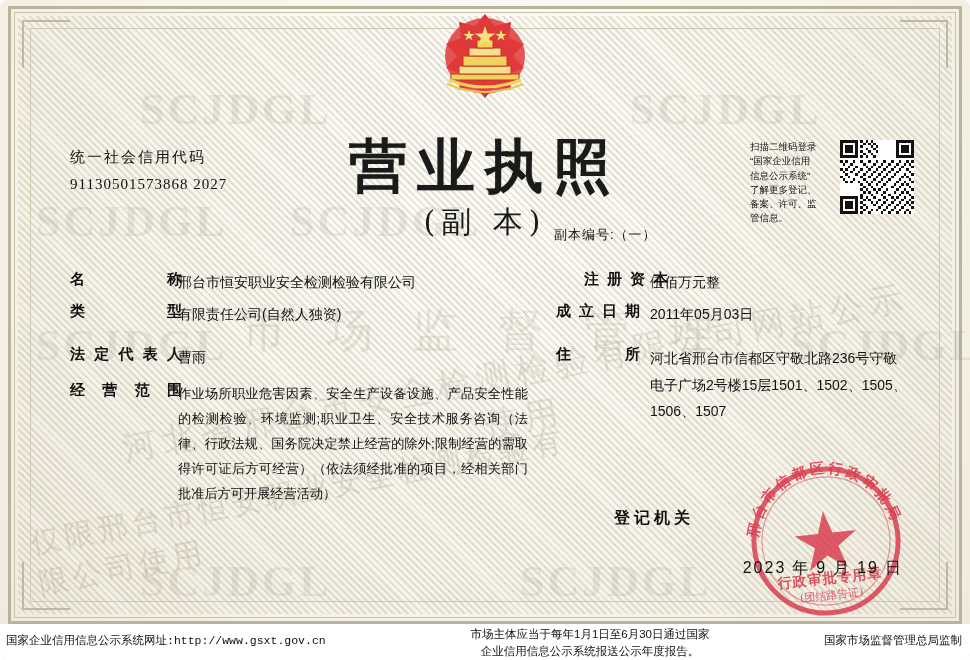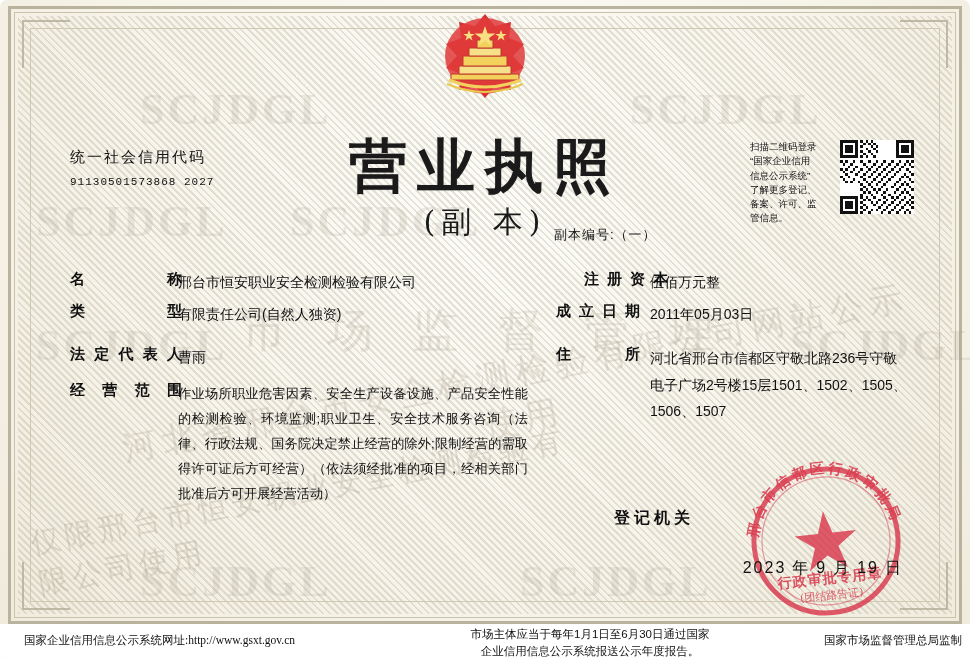--- a/index.html
+++ b/index.html
@@ -124,22 +124,22 @@
     font-family:"DejaVu Serif","Liberation Serif",serif;
   }
 
   
   .credit-label{
     position:absolute;left:70px;top:148px;
     font-size:15px;letter-spacing:2px;color:#111;
   }
   .credit-value{
     position:absolute;left:70px;top:176px;
-    font-size:11px;letter-spacing:1px;color:#111;
-    font-family:Liberation Mono, monospace;
+    font-size:15px;letter-spacing:1px;color:#111;
+    font-family:Liberation Serif, serif;
   }
 
   
   .copy-no{
     position:absolute;left:554px;top:210px;
     font-size:13px;color:#111;letter-spacing:1px;margin-top:16px;
   }
 
   
   .qr{
@@ -208,22 +208,22 @@
   }
   .date-line span{margin:0 3px;}
 
   
   .footer{
     position:absolute;left:0;right:0;bottom:0;height:36px;
     background:#ffffff;
     font-size:11.5px;color:#111;
   }
   .footer-left{
-    position:absolute;left:24px;top:9px;
-    font-family:Liberation Serif, serif;
+    position:absolute;left:6px;top:9px;
+    font-family:Liberation Mono, monospace;
   }
   .footer-center{
     position:absolute;left:470px;top:2px;width:240px;
     text-align:center;line-height:1.45;
   }
   .footer-right{
     position:absolute;right:8px;top:9px;font-family:Liberation Serif, serif;
   }
 </style>
 </head>

